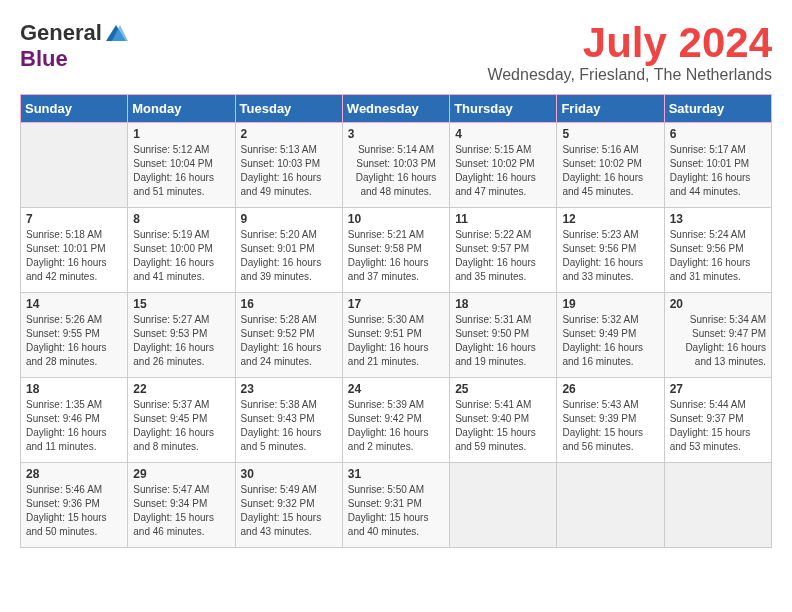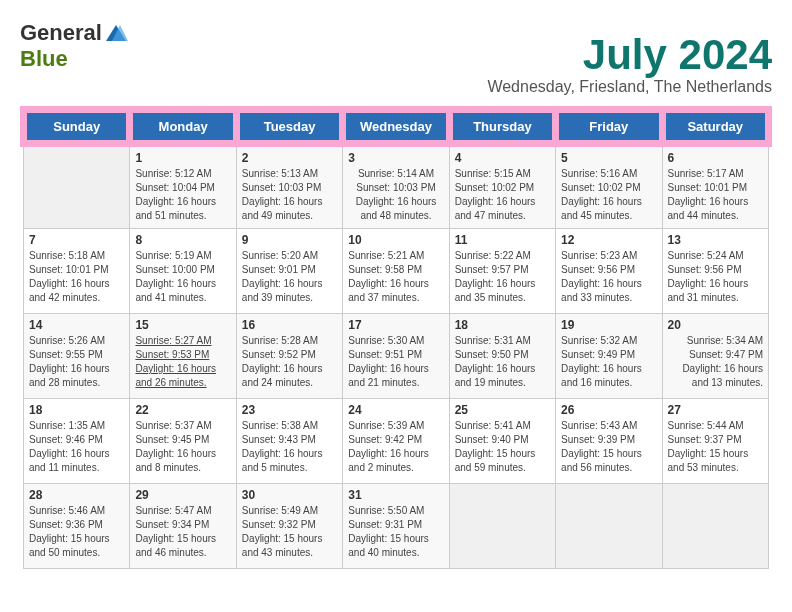--- a/index.html
+++ b/index.html
@@ -27,54 +27,53 @@
       align-items: center;
     }
     .logo-general {
       font-size: 22px;
       font-weight: bold;
       color: #333;
     }
     .logo-blue {
       font-size: 22px;
       font-weight: bold;
-      color: #4d7c0f;
+      color: #701a75;
     }
     .logo-icon {
       width: 24px;
       height: 20px;
       margin-left: 2px;
     }
     .title-section {
       text-align: right;
     }
     .month-title {
       font-size: 42px;
       font-weight: bold;
-      color: #0f766e;
+      color: #ef4444;
       line-height: 1.1;
-      margin-top: 12px;
     }
     .location-title {
       font-size: 16px;
       color: #555;
     }
     table {
       width: 100%;
       border-collapse: collapse;
       font-size: 11px;
     }
     thead tr th {
       background-color: #2a6db5;
       color: #fff;
       padding: 6px 4px;
-      text-align: center;
+      text-align: left;
       font-size: 13px;
       font-weight: bold;
-      border: 7px solid #f9a8d4;
+      border: 1px solid #f9a8d4;
     }
     tbody tr td {
       border: 1px solid #ccc;
       padding: 4px 5px;
       vertical-align: top;
       color: #333;
       min-height: 80px;
       height: 85px;
     }
     tbody tr:nth-child(odd) td {
@@ -230,21 +229,21 @@
       <tr>
         <td>
           <span class="day-number">14</span>
           <div class="day-info" style="white-space: pre-line;">Sunrise: 5:26 AM
 Sunset: 9:55 PM
 Daylight: 16 hours
 and 28 minutes.</div>
         </td>
         <td>
           <span class="day-number">15</span>
-          <div class="day-info" style="white-space: pre-line; text-decoration: underline;">Sunrise: 5:27 AM
+          <div class="day-info" style="white-space: pre-line;">Sunrise: 5:27 AM
 Sunset: 9:53 PM
 Daylight: 16 hours
 and 26 minutes.</div>
         </td>
         <td>
           <span class="day-number">16</span>
           <div class="day-info" style="white-space: pre-line;">Sunrise: 5:28 AM
 Sunset: 9:52 PM
 Daylight: 16 hours
 and 24 minutes.</div>

